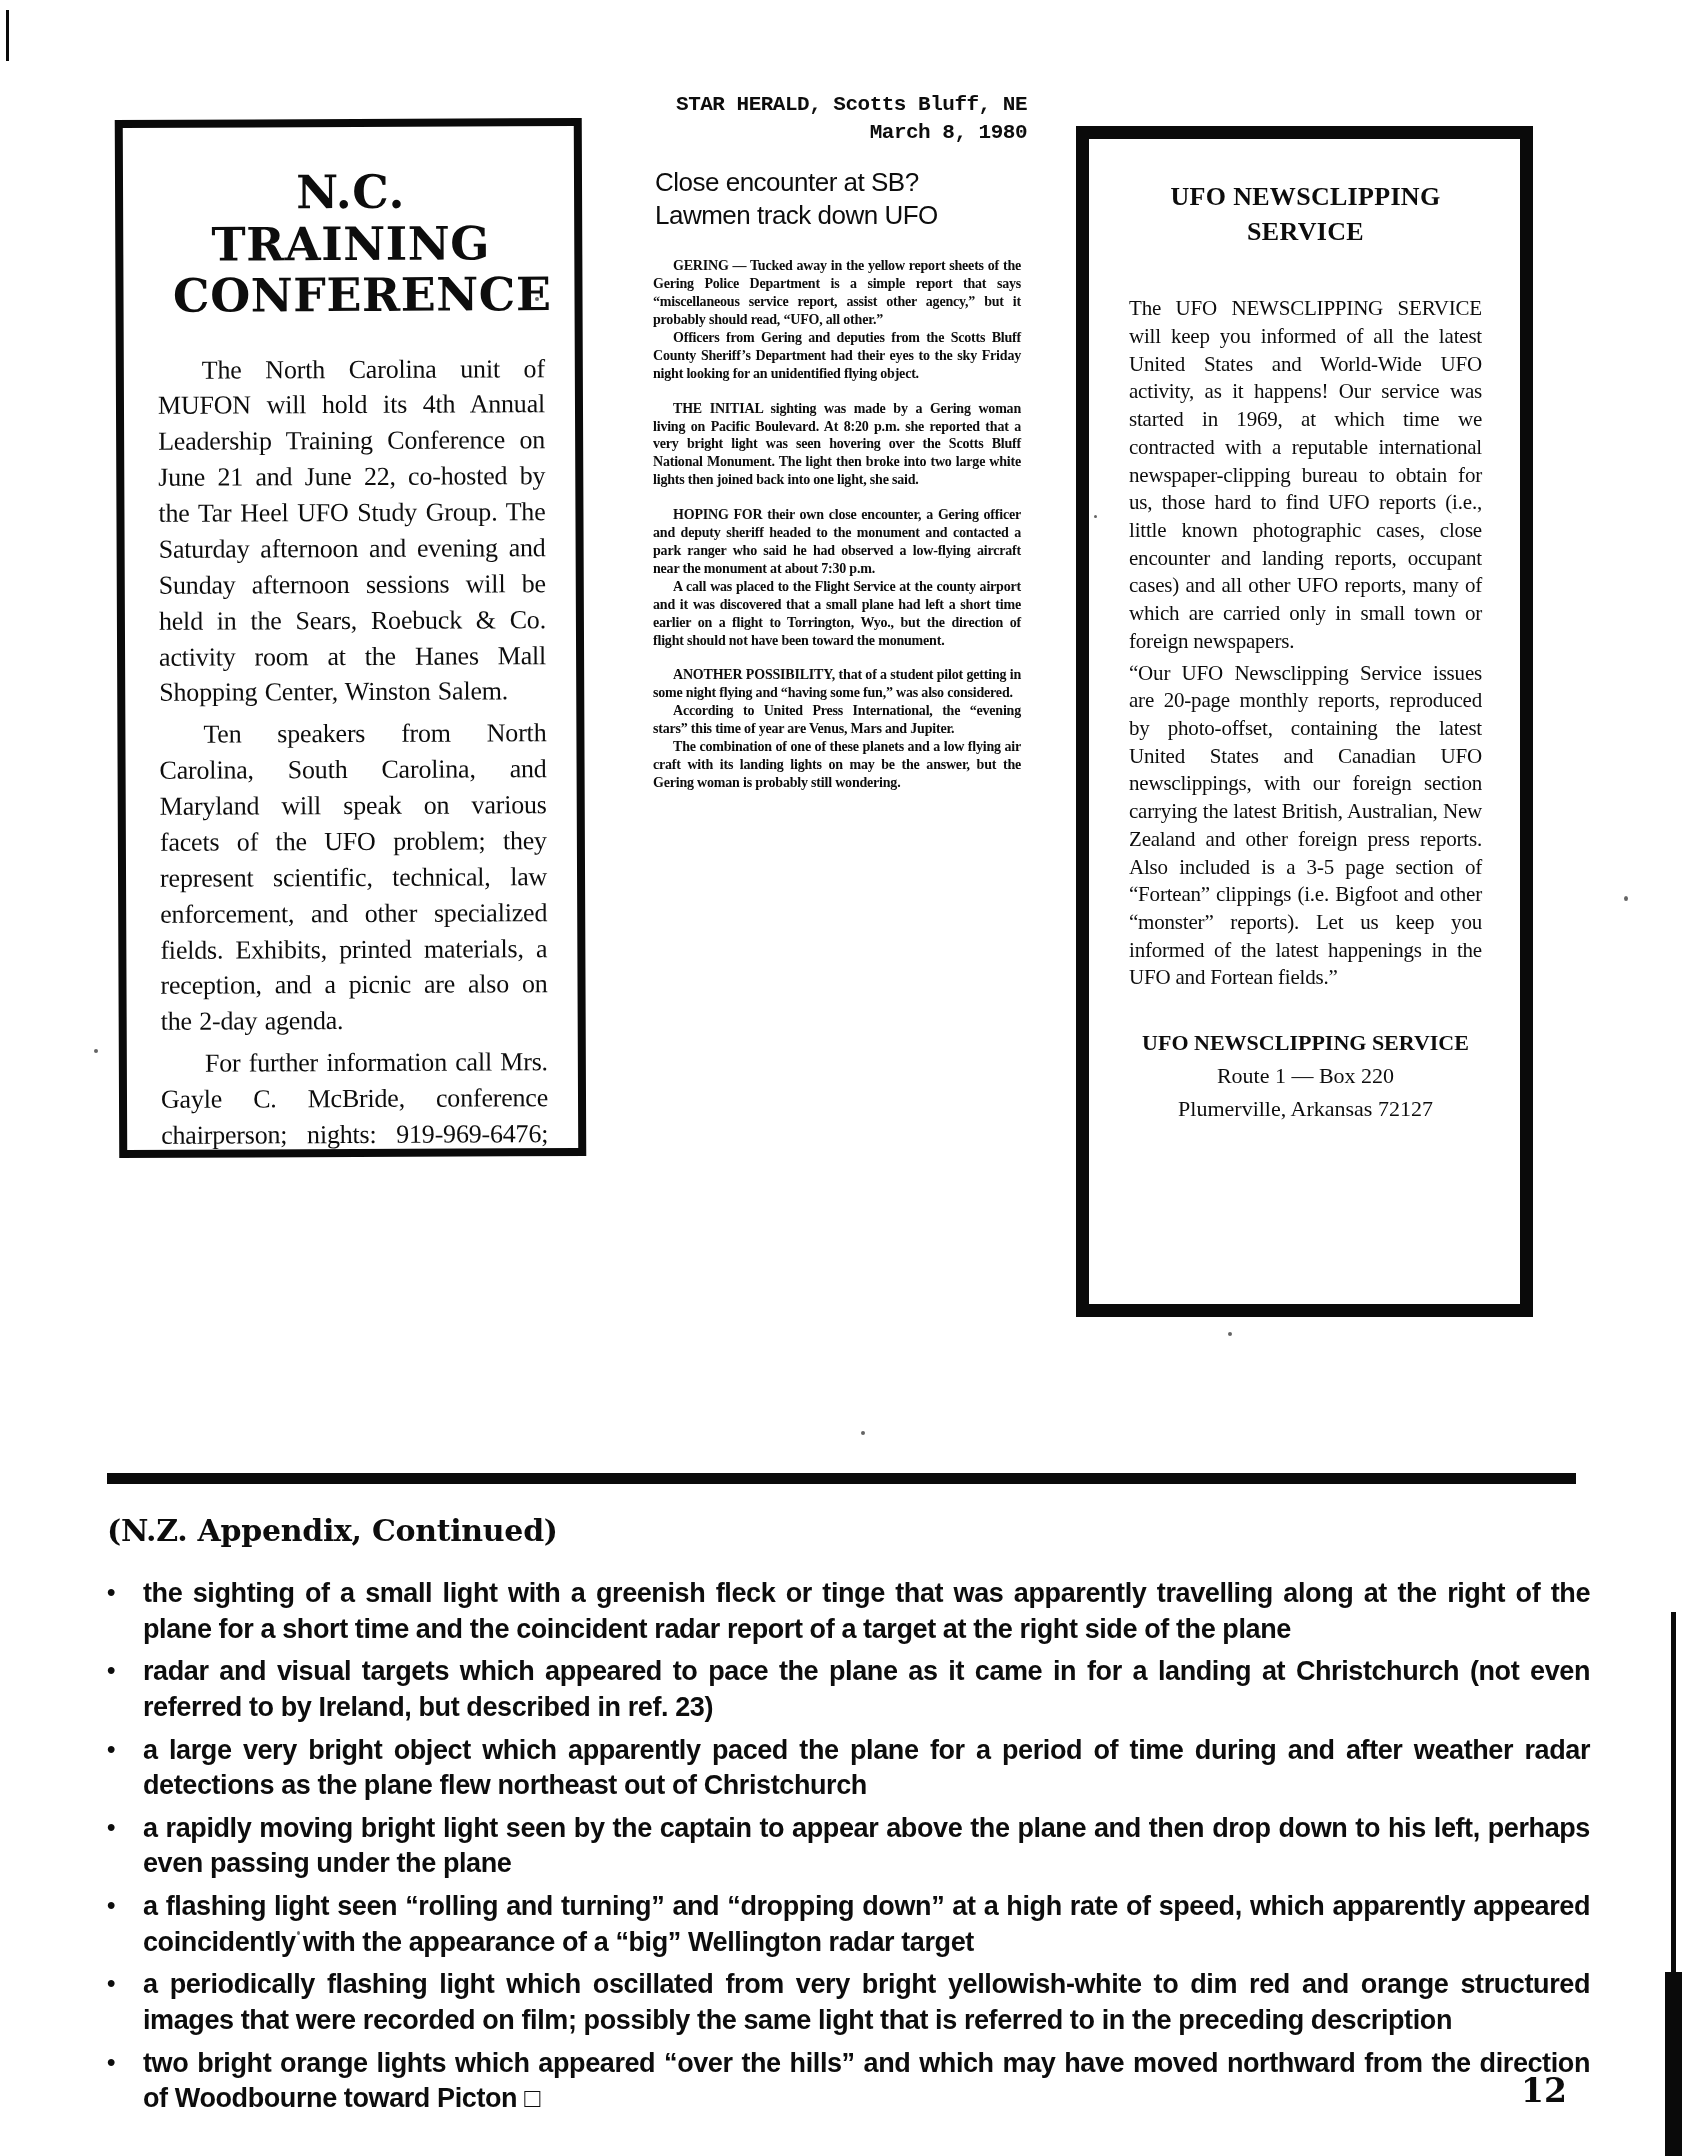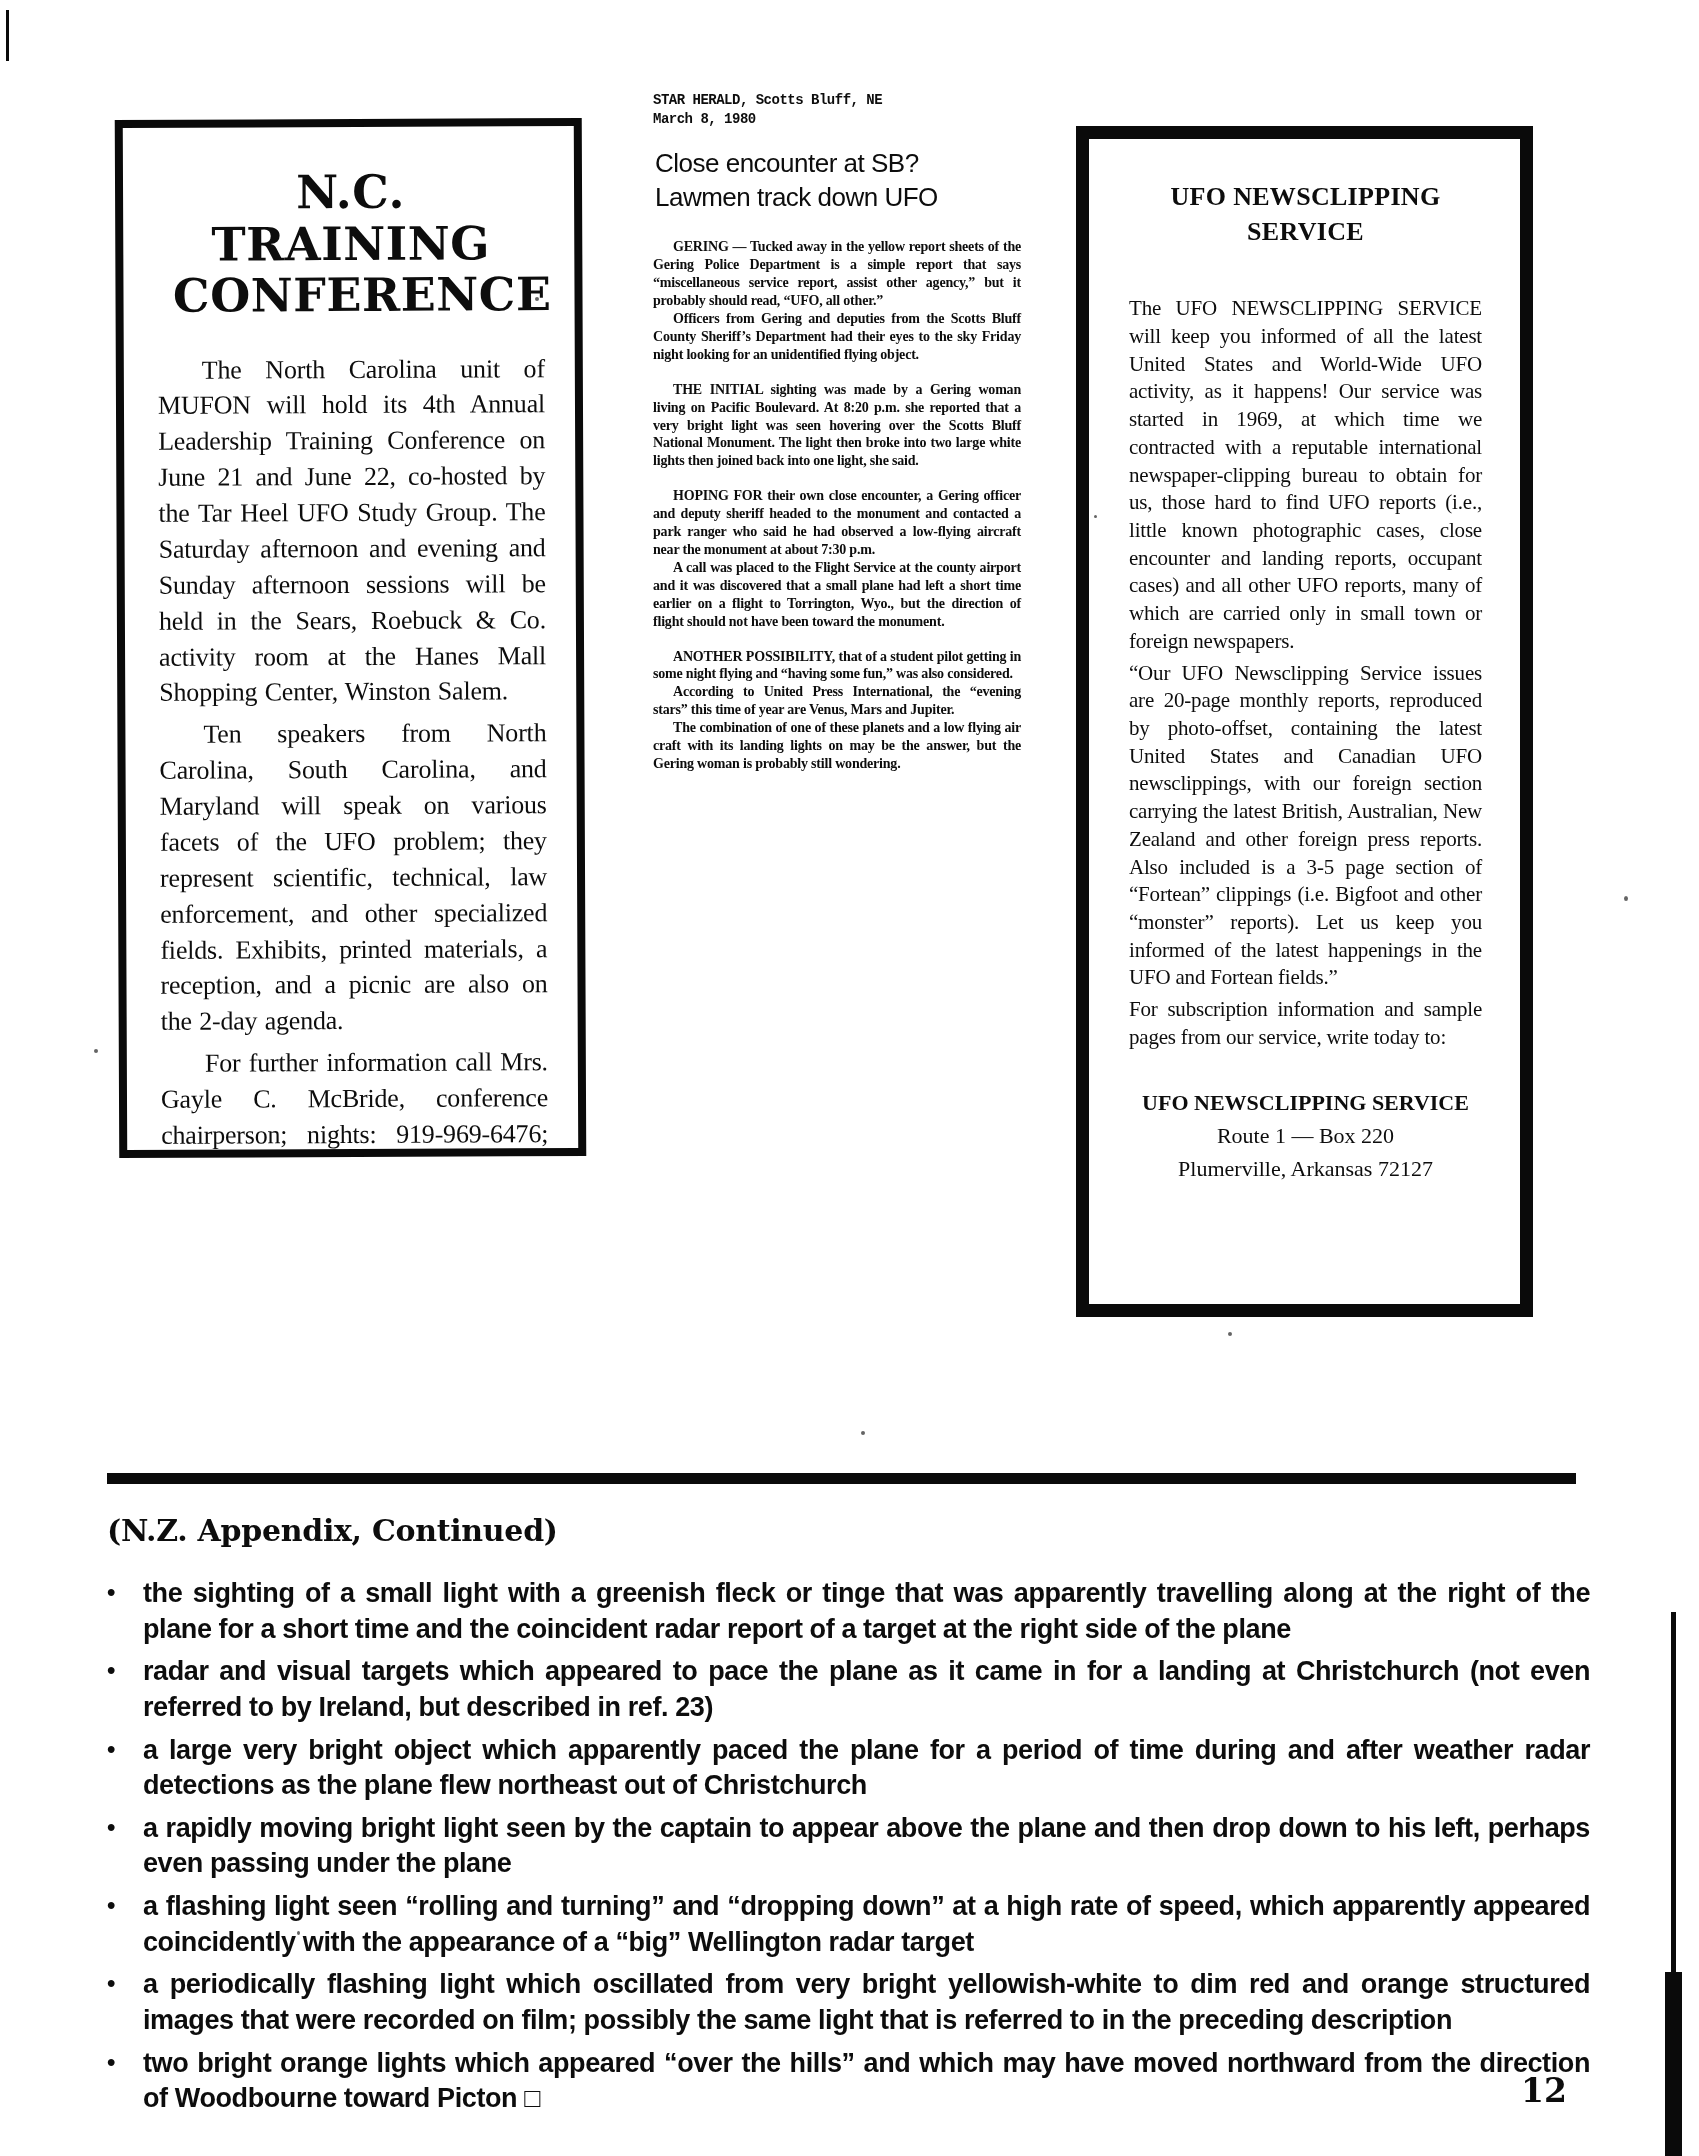--- a/index.html
+++ b/index.html
@@ -37,24 +37,24 @@
     text-align:justify;
     text-indent:44px;
     letter-spacing:-0.2px;
     word-spacing:1px;
   }
   
   .clip{
     position:absolute;left:653px;top:91px;width:374px;
   }
   .clip-src{
-    text-align:left;
+    text-align:right;
     font-family:"Liberation Mono","DejaVu Sans Mono",monospace;
     font-weight:bold;
-    font-size:14px;line-height:1.35;
+    font-size:21px;line-height:1.35;
     letter-spacing:-0.5px;
     white-space:nowrap;
   }
   .clip-headline{
     width:327px;
     margin:18px 0 24px 2px;
     font-family:"Liberation Sans",sans-serif;
     font-size:26px;font-weight:500;
     line-height:1.3;
     letter-spacing:-0.5px;
@@ -174,21 +174,20 @@
       <p>According to United Press International, the “evening stars” this time of year are Venus, Mars and Jupiter.</p>
       <p>The combination of one of these planets and a low flying air craft with its landing lights on may be the answer, but the Gering woman is probably still wondering.</p>
     </div>
   </div>
 
   <div class="ad-box">
     <div class="ad-title">UFO NEWSCLIPPING SERVICE</div>
     <div class="ad-body">
       <p>The UFO NEWSCLIPPING SERVICE will keep you informed of all the latest United States and World-Wide UFO activity, as it happens! Our service was started in 1969, at which time we contracted with a reputable international newspaper-clipping bureau to obtain for us, those hard to find UFO reports (i.e., little known photographic cases, close encounter and landing reports, occupant cases) and all other UFO reports, many of which are carried only in small town or foreign newspapers.</p>
       <p>“Our UFO Newsclipping Service issues are 20-page monthly reports, reproduced by photo-offset, containing the latest United States and Canadian UFO newsclippings, with our foreign section carrying the latest British, Australian, New Zealand and other foreign press reports. Also included is a 3-5 page section of “Fortean” clippings (i.e. Bigfoot and other “monster” reports). Let us keep you informed of the latest happenings in the UFO and Fortean fields.”</p>
-      <p>For subscription information and sample pages from our service, write today to:</p>
     </div>
     <div class="ad-address">
       <div class="addr-name">UFO NEWSCLIPPING SERVICE</div>
       <div class="addr-line">Route 1 — Box 220</div>
       <div class="addr-line">Plumerville, Arkansas 72127</div>
     </div>
   </div>
 
   <div class="divider"></div>
   <div class="appendix-heading">(N.Z. Appendix, Continued)</div>

